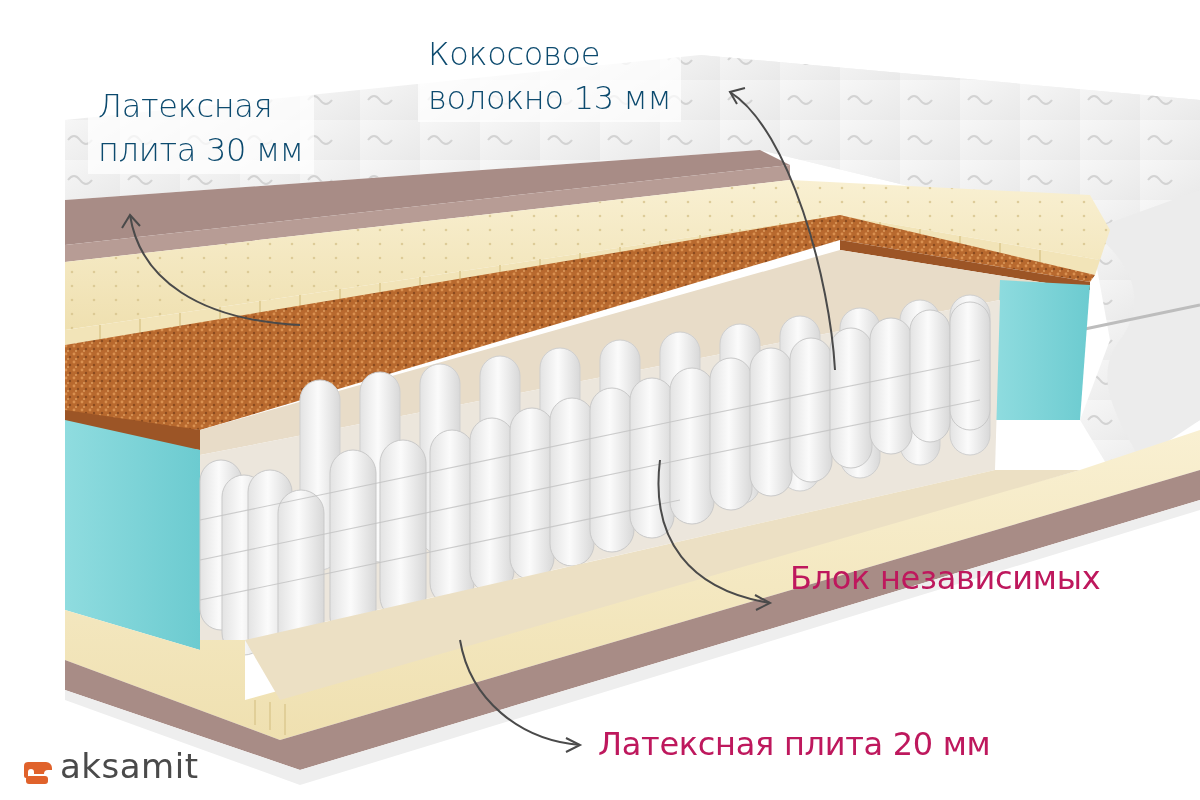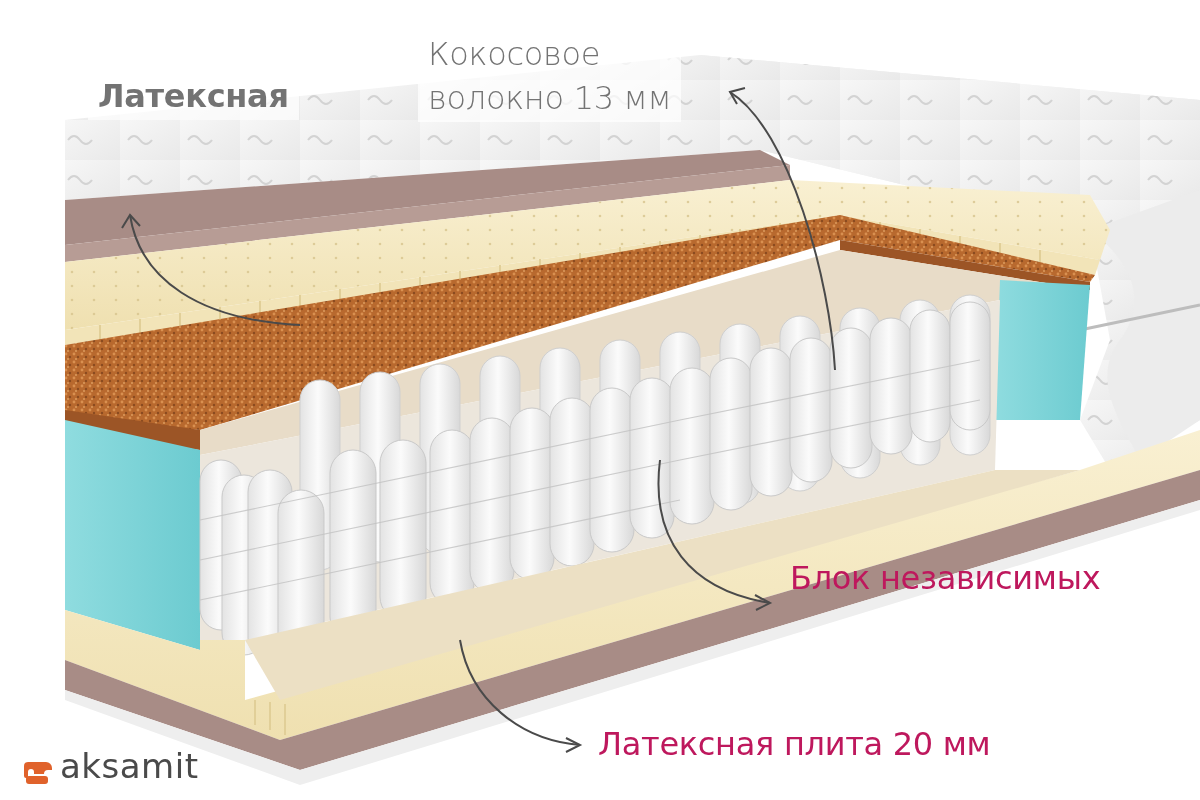--- a/index.html
+++ b/index.html
@@ -1,18 +1,18 @@
 <!DOCTYPE html>
 <html><head>
 <meta charset="utf-8">
 <style>
   html, body { margin: 0; padding: 0; background: #ffffff; }
   body { width: 1200px; height: 800px; position: relative; overflow: hidden; font-family: "DejaVu Sans", "Liberation Sans", sans-serif; }
   #scene { position: absolute; left: 0; top: 0; width: 1200px; height: 800px; }
-  .label-box { position: absolute; background: rgba(255,255,255,0.72); color: #737373; font-weight: 300; font-size: 32px; line-height: 44px; letter-spacing: -0.3px; padding: 2px 10px; }
+  .label-box { position: absolute; background: rgba(255,255,255,0.72); color: #0c4a6e; font-weight: 300; font-size: 32px; line-height: 44px; letter-spacing: -0.3px; padding: 2px 10px; }
   .label-plain { position: absolute; color: #be185d; font-size: 32px; line-height: 44px; letter-spacing: -0.3px; }
   .label-line { display: block; white-space: nowrap; }
   #logo { position: absolute; left: 22px; top: 742px; height: 44px; display: flex; align-items: flex-end; }
   #logo .logo-text { font-family: "DejaVu Sans", sans-serif; font-size: 34px; color: #4a4a4a; letter-spacing: 0.5px; margin-left: 2px; }
 </style>
 </head>
 <body>
 
 <svg id="scene" viewBox="0 0 1200 800" xmlns="http://www.w3.org/2000/svg">
   <defs>
@@ -170,22 +170,23 @@
     <path d="M122,228 L130,215 L140,226"></path>
     <path d="M835,370 C830,280 790,130 730,92"></path>
     <path d="M745,88 L730,92 L737,104"></path>
     <path d="M660,460 C650,540 690,590 770,603"></path>
     <path d="M755,595 L770,603 L756,610"></path>
     <path d="M460,640 C470,700 520,740 580,745"></path>
     <path d="M566,738 L580,745 L566,752"></path>
   </g>
 </svg>
 
-<div class="label-box" style="left:88px; top:72px;font-weight:bold;">
+<div class="label-box" style="left:88px; top:82px;">
   <span class="label-line">Латексная</span>
+  <span class="label-line">плита 30 мм</span>
 </div>
 
 <div class="label-box" style="left:418px; top:30px;">
   <span class="label-line">Кокосовое</span>
   <span class="label-line">волокно 13 мм</span>
 </div>
 
 <div class="label-plain" style="left:790px; top:556px;">
   <span class="label-line">Блок независимых</span>
 </div>

